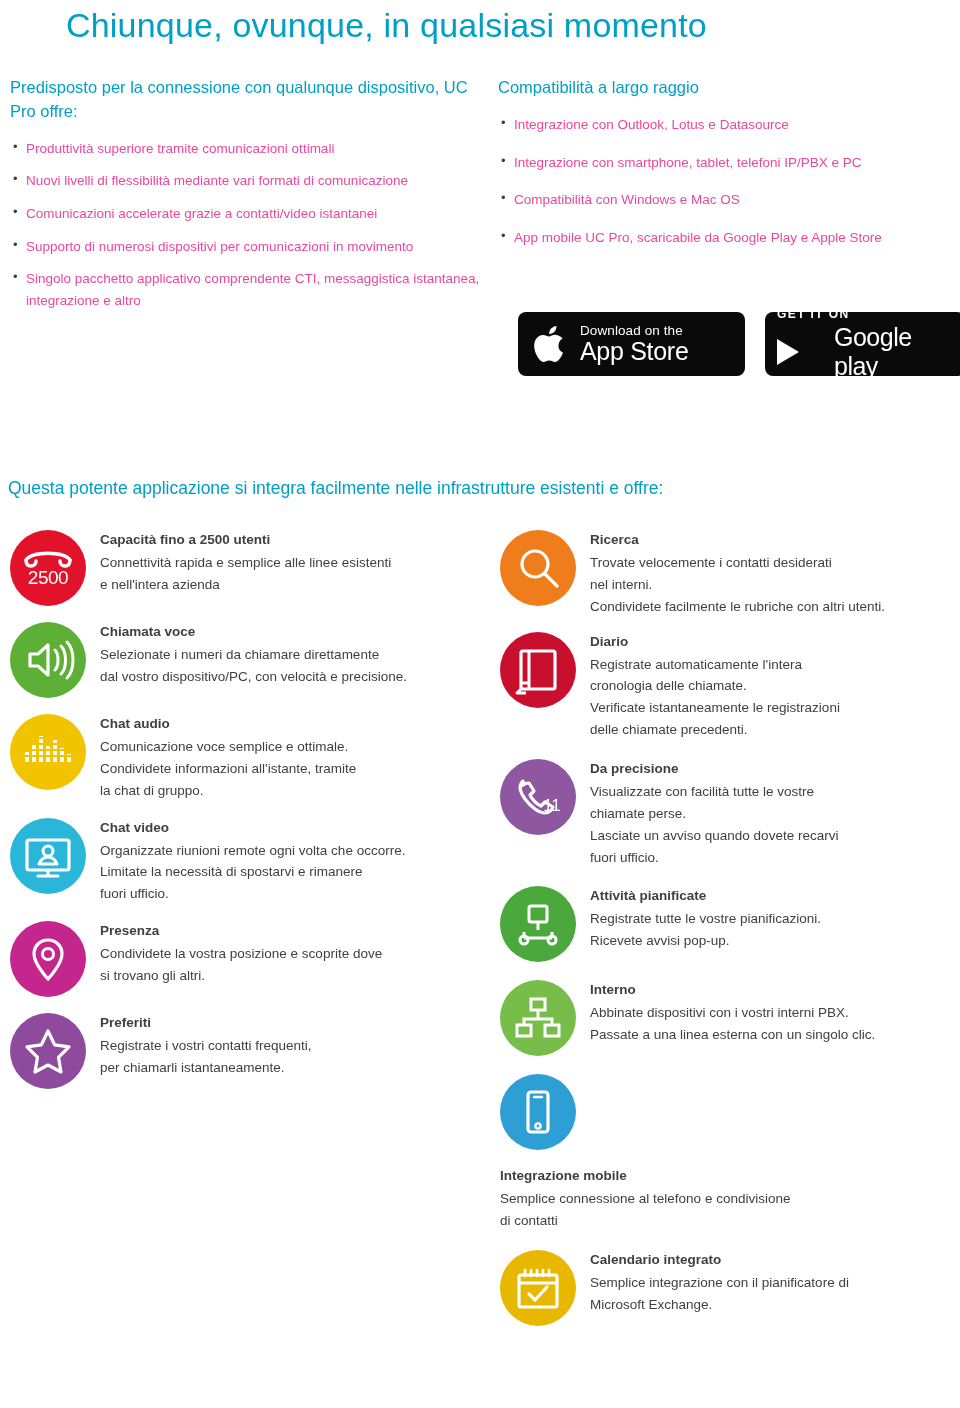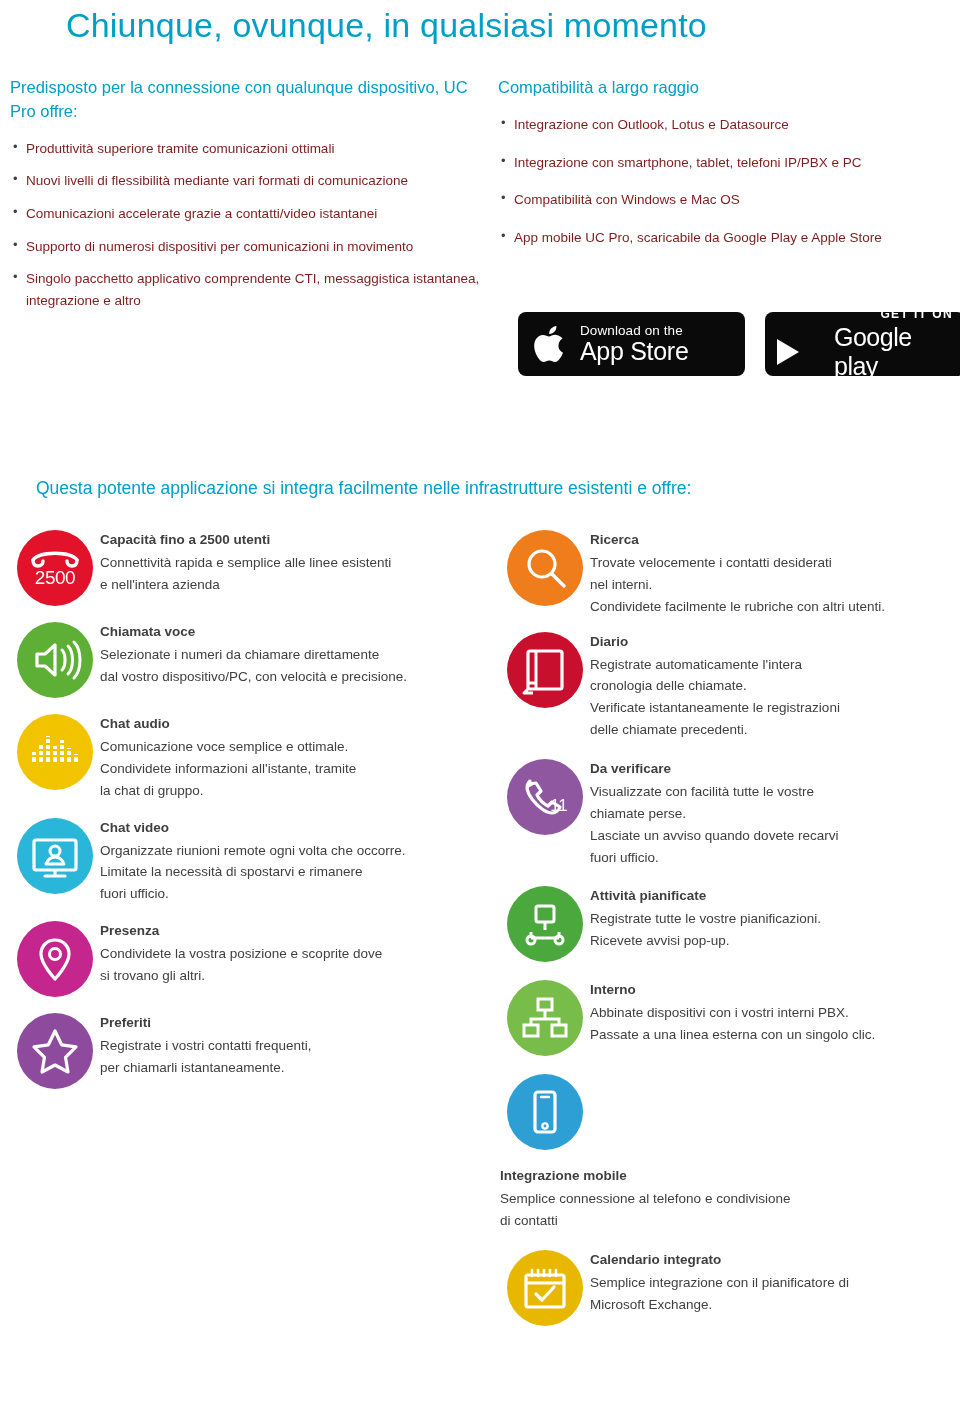--- a/index.html
+++ b/index.html
@@ -53,21 +53,21 @@
     font-weight: 400;
   }
   .bullet-list {
     list-style: none;
     margin: 0;
     padding: 0;
   }
   .bullet-list li {
     font-size: 13.5px;
     line-height: 1.6;
-    color: #7f1d1d;
+    color: #ec4899;
     position: relative;
     padding-left: 16px;
     margin-bottom: 11px;
   }
   .bullet-list li::before {
     content: "\2022";
     position: absolute;
     left: 3px;
     top: -1px;
     color: #3f3f3f;
@@ -126,21 +126,21 @@
   .google-inner {
     display: flex;
     flex-direction: column;
     width: 100%;
   }
   .google-top {
     color: #ffffff;
     font-size: 12px;
     letter-spacing: 1.4px;
     font-weight: 700;
-    text-align: right;
+    text-align: left;
     margin-bottom: 2px;
   }
   .google-row {
     display: flex;
     align-items: center;
     justify-content: center;
     gap: 28px;
   }
   .play-tri {
     width: 0;
@@ -157,21 +157,20 @@
     font-weight: 400;
   }
   
   .section-head {
     position: absolute;
     left: 8px;
     top: 478px;
     font-size: 17.5px;
     color: #00a0c6;
     white-space: nowrap;
-    margin-left: 28px;
   }
   
   .col-left {
     position: absolute;
     left: 10px;
     top: 528px;
     width: 470px;
   }
   .col-right {
     position: absolute;
@@ -181,21 +180,20 @@
   }
   .feature {
     display: flex;
     align-items: flex-start;
     margin-bottom: 6px;
   }
   .icon-slot {
     width: 90px;
     flex: 0 0 90px;
     display: flex;
-    justify-content: center;
     align-items: flex-start;
     padding-top: 2px;
   }
   .circle {
     width: 76px;
     height: 76px;
     border-radius: 50%;
     display: flex;
     align-items: center;
     justify-content: center;
@@ -453,21 +451,21 @@
     <div class="feature" style="margin-bottom:16px;">
       <div class="icon-slot">
         <div class="circle" style="background:#8e57a0;">
           <svg viewBox="0 0 76 76" width="76" height="76">
             <path d="M23 22c-4 4-4 10 2 18s14 14 20 14c4 0 7-3 8-6l-8-5-4 4c-4-2-9-7-11-11l4-4-5-8c-3 0-5 1-6 2z" fill="none" stroke="#ffffff" stroke-width="3.2" stroke-linejoin="round"></path>
             <text x="52" y="52" font-family="Liberation Sans, sans-serif" font-size="17" fill="#ffffff" text-anchor="middle">11</text>
           </svg>
         </div>
       </div>
       <div class="feature-text">
-        <div class="feature-title">Da verificare</div>
+        <div class="feature-title">Da precisione</div>
         <div class="feature-desc">
           <div>Visualizzate con facilità tutte le vostre</div>
           <div>chiamate perse.</div>
           <div>Lasciate un avviso quando dovete recarvi</div>
           <div>fuori ufficio.</div>
         </div>
       </div>
     </div>
 
     <div class="feature" style="margin-bottom:16px;">

